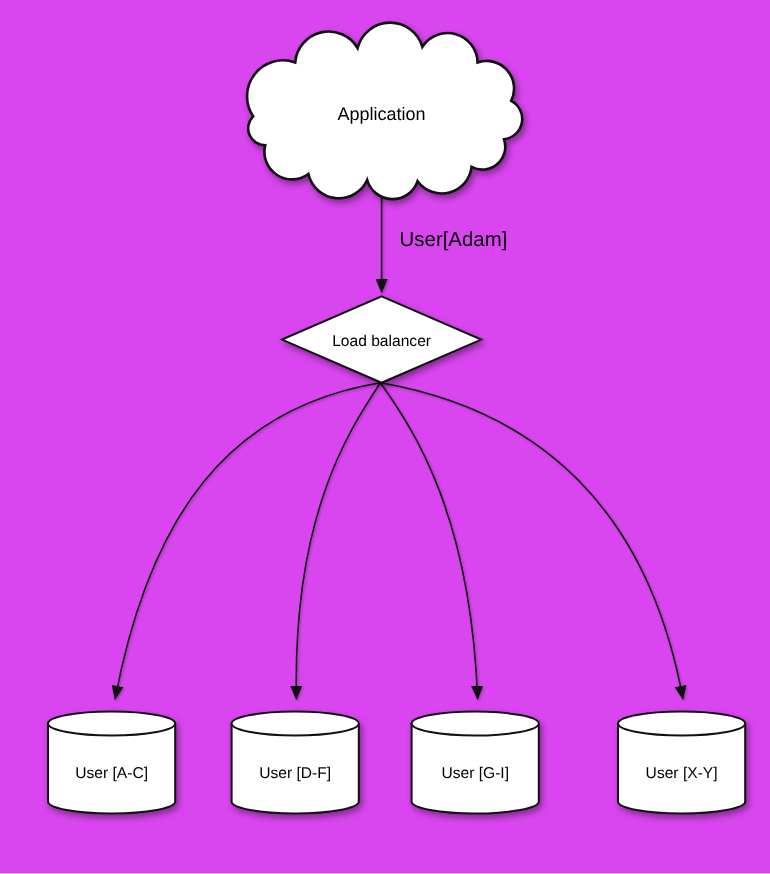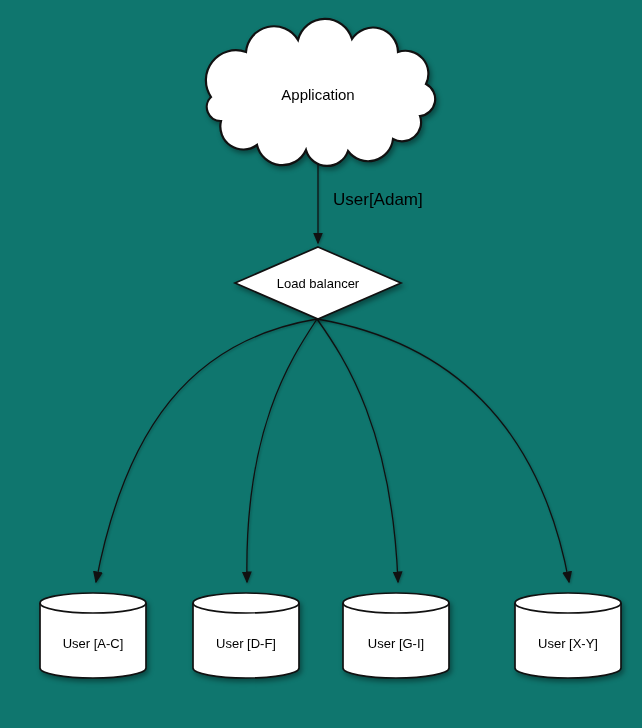--- a/index.html
+++ b/index.html
@@ -8,21 +8,21 @@
     background: #ffffff;
     width: 642px;
     height: 728px;
     overflow: hidden;
     font-family: "Liberation Sans", sans-serif;
   }
   .canvas-wrap {
     position: relative;
     width: 642px;
     height: 728px;
-    background: #0f766e;
+    background: #d946ef;
   }
   svg { display: block; }
 
   .shape {
     fill: #ffffff;
     stroke: #111111;
   }
   .cloud-outline   { stroke-width: 2.2; }
   .diamond-outline { stroke-width: 1.7; }
   .cyl-outline     { stroke-width: 1.7; }

